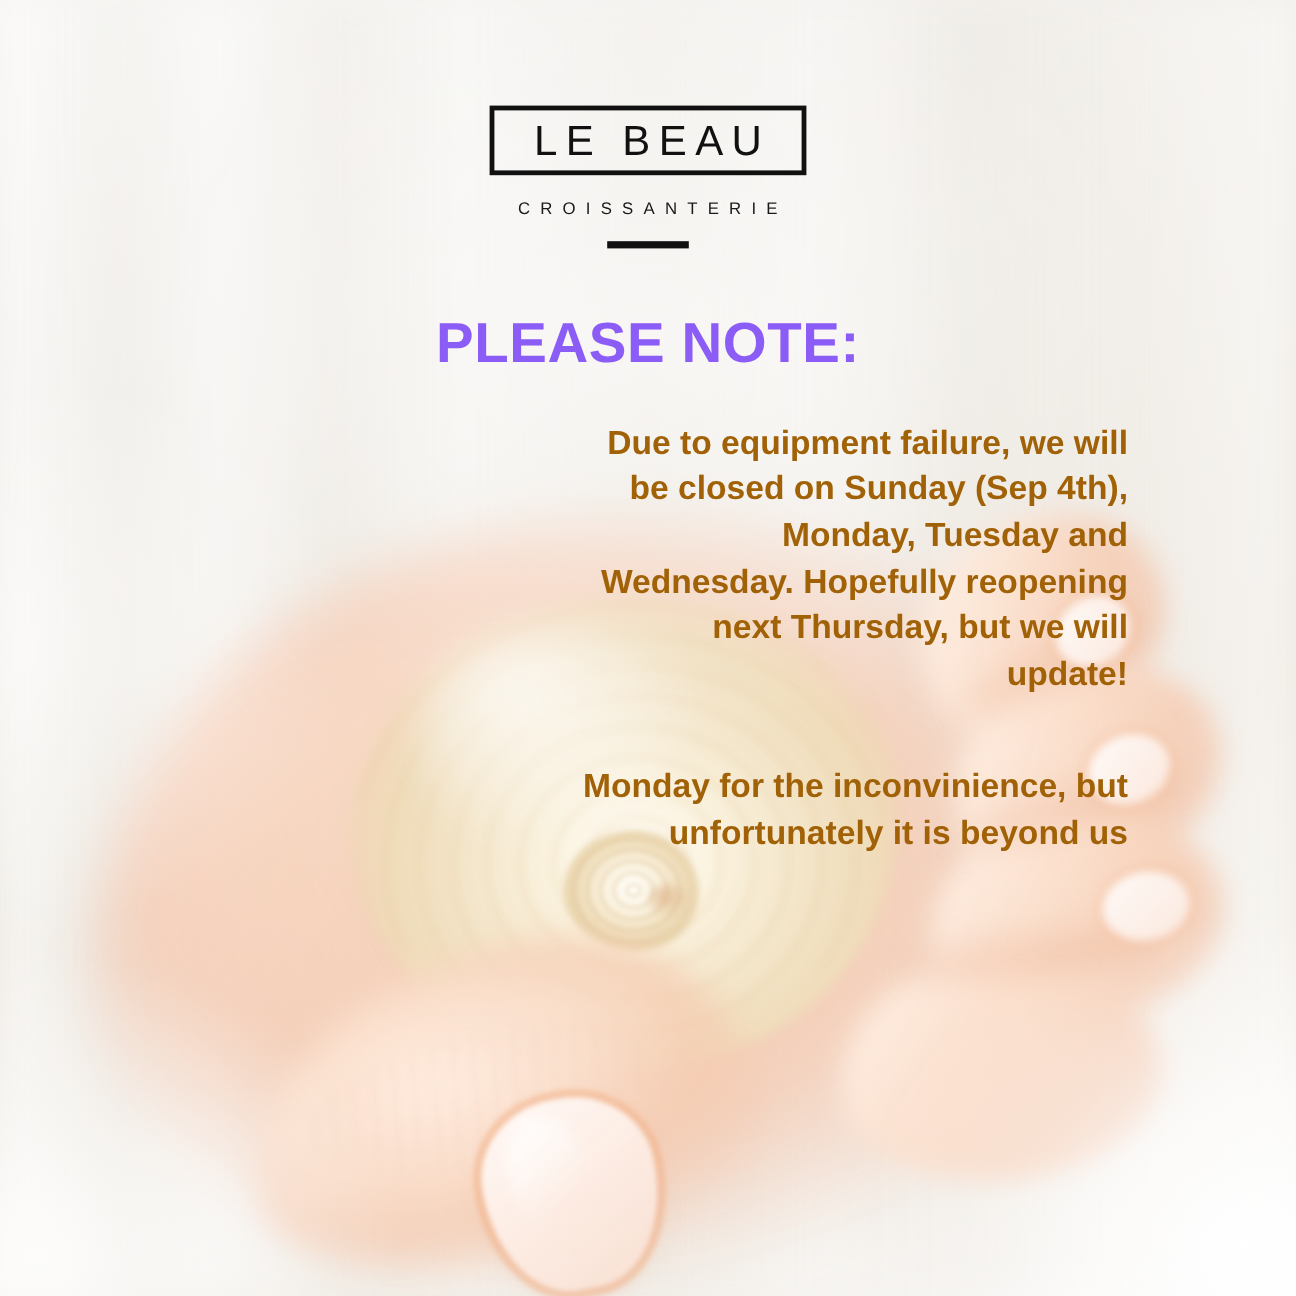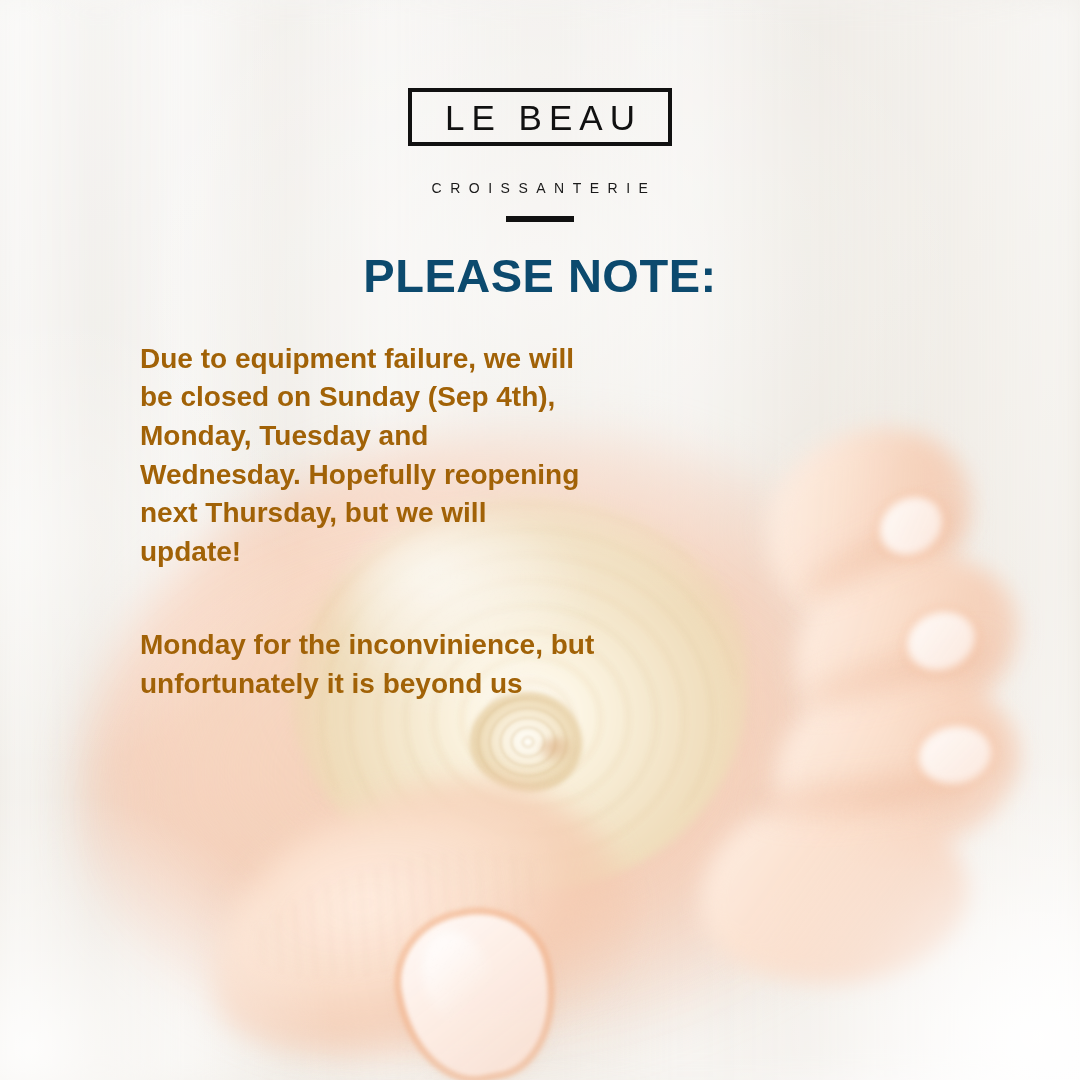--- a/index.html
+++ b/index.html
@@ -288,21 +288,21 @@
       radial-gradient(ellipse 36% 30% at 2% 50%,  rgba(255,255,255,0.45), rgba(255,255,255,0.0) 72%);
   }
 
   
   .content {
     position: absolute;
     inset: 0;
     display: flex;
     flex-direction: column;
     align-items: center;
-    text-align: left;
+    text-align: right;
   }
 
   .logo-block {
     margin-top: 88px;
     display: flex;
     flex-direction: column;
     align-items: center;
   }
 
   .logo-box {
@@ -319,43 +319,43 @@
     font-family: "Liberation Sans", sans-serif;
     font-size: 35px;
     font-weight: 400;
     letter-spacing: 7px;
     color: #111111;
     line-height: 1;
     padding-left: 7px;
   }
 
   .logo-sub {
-    margin-top: 34px;
+    margin-top: 19px;
     font-family: "Liberation Sans", sans-serif;
     font-size: 14px;
     font-weight: 400;
     letter-spacing: 8.5px;
     color: #1a1a1a;
     padding-left: 8px;
   }
 
   .logo-rule {
     margin-top: 20px;
     width: 68px;
     height: 6px;
     background: #111111;
   }
 
   .please-note {
-    margin-top: 28px;
+    margin-top: 53px;
     font-family: "Liberation Sans", sans-serif;
     font-size: 47px;
     font-weight: 700;
     letter-spacing: 0.5px;
-    color: #0c4a6e;
+    color: #8b5cf6;
     line-height: 1.1;
   }
 
   .body-copy {
     margin-top: 38px;
     width: 800px;
     font-family: Liberation Sans, sans-serif;
     font-size: 28px;
     font-weight: 700;
     line-height: 1.38;

